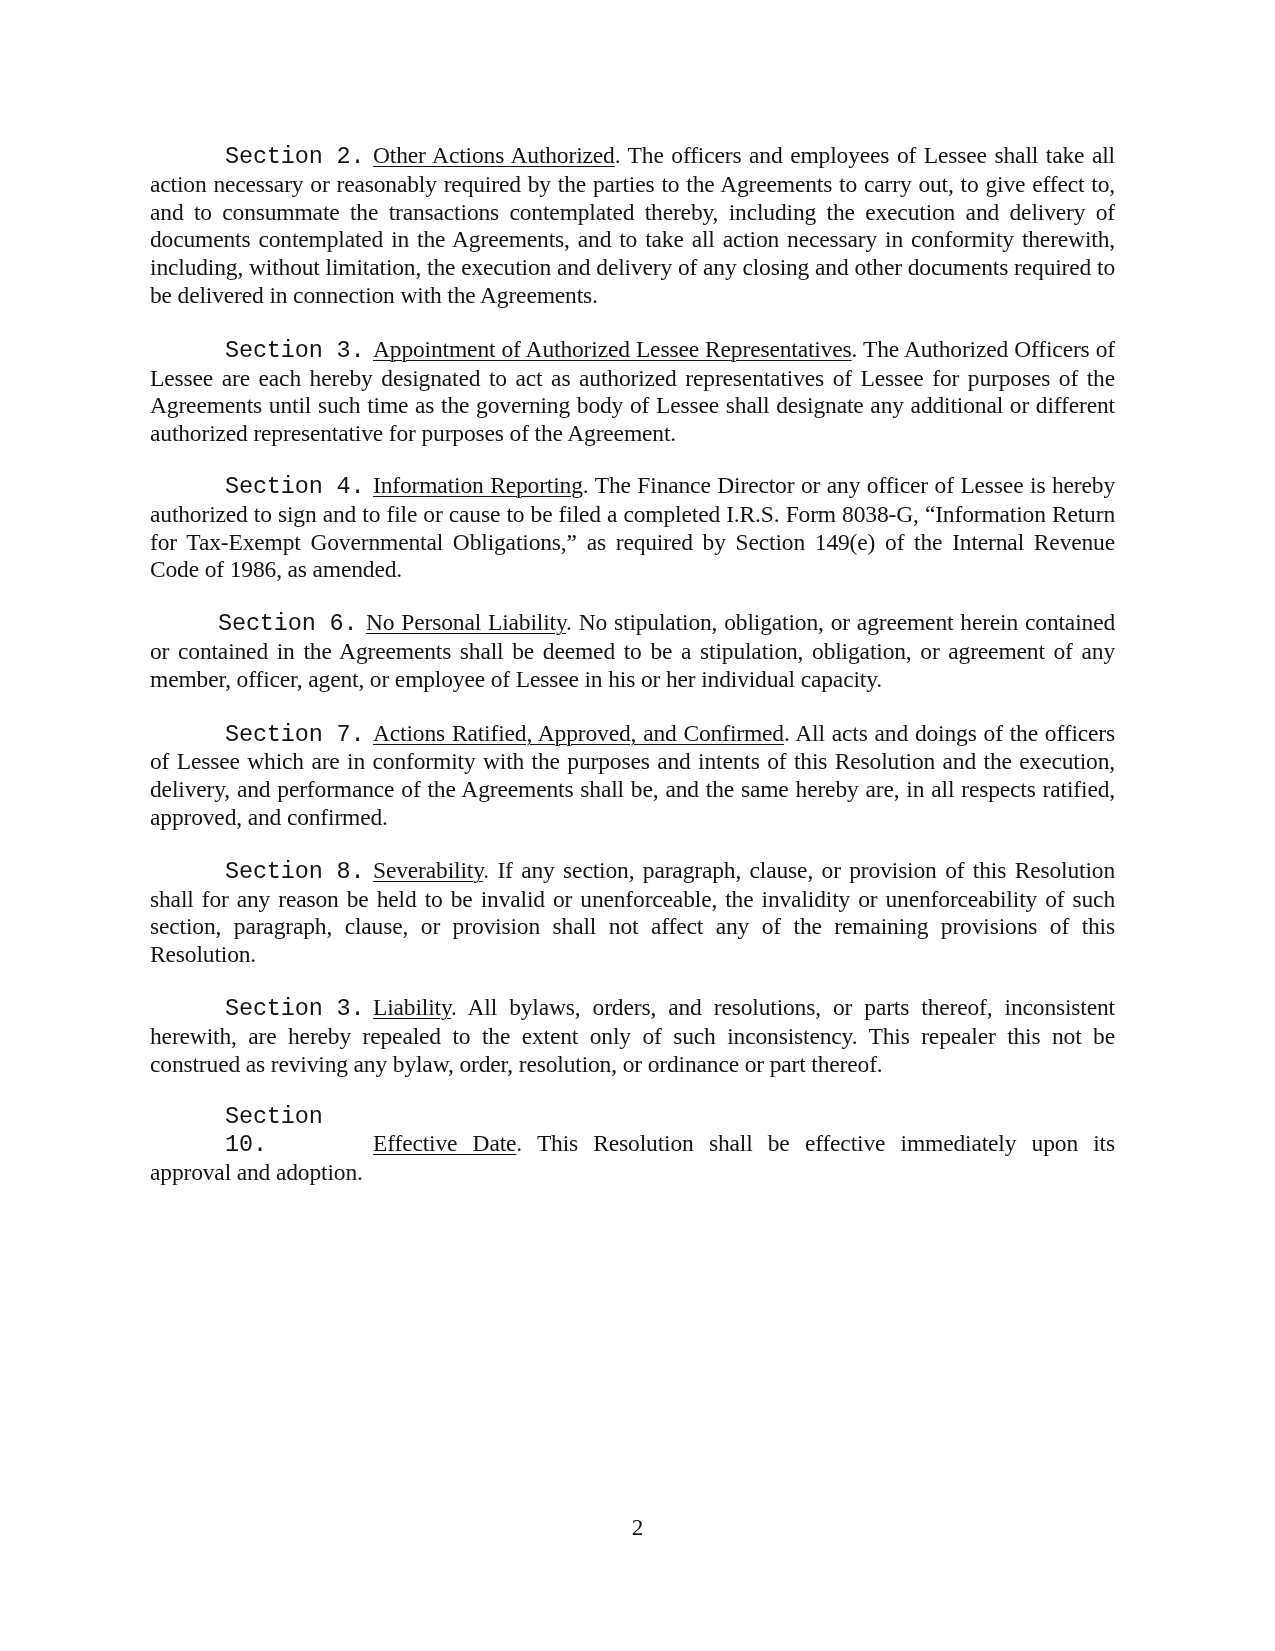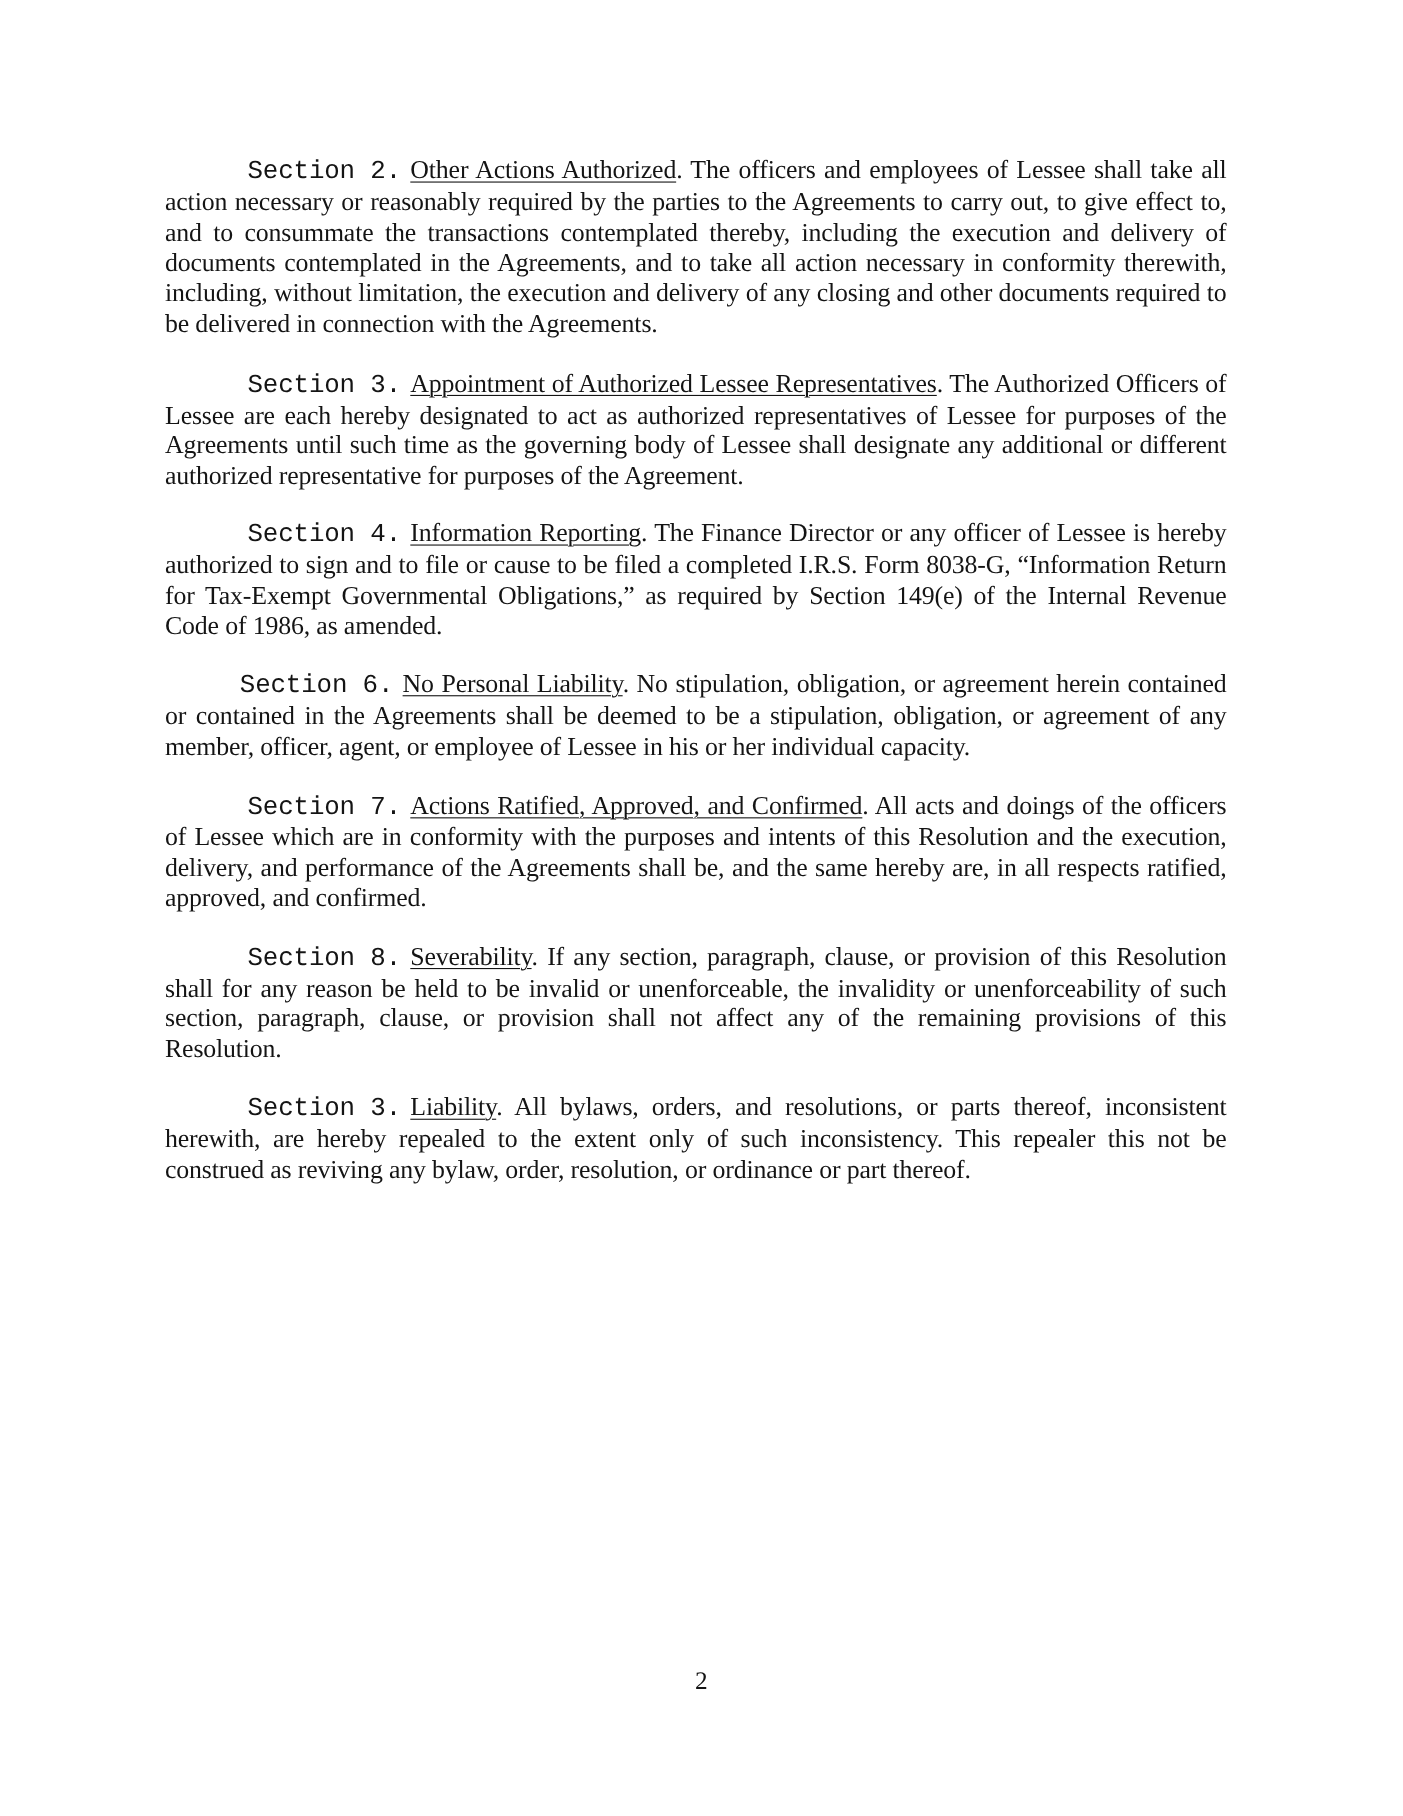--- a/index.html
+++ b/index.html
@@ -70,17 +70,18 @@
     <p class="section" style="margin-bottom:25px;"><span class="num">Section 4.</span><span class="heading">Information Reporting</span><span>.  The Finance Director or any officer of Lessee is hereby authorized to sign and to file or cause to be filed a completed I.R.S. Form  8038-G, “Information Return for Tax-Exempt Governmental Obligations,” as required by Section 149(e) of the Internal Revenue Code of 1986, as amended.</span></p>
 
     <p class="section" style="margin-bottom:26px; text-indent:68px;"><span class="num">Section 6.</span><span class="heading">No Personal Liability</span><span>.  No stipulation, obligation, or agreement herein contained or contained in the Agreements shall be deemed to be a stipulation, obligation, or agreement of any member, officer, agent, or employee of Lessee in his or her individual capacity.</span></p>
 
     <p class="section" style="margin-bottom:25px;"><span class="num">Section 7.</span><span class="heading">Actions Ratified, Approved, and Confirmed</span><span>.  All acts and doings of the officers of Lessee which are in conformity with the purposes and intents of this Resolution and the execution, delivery, and performance of the Agreements shall be, and the same hereby are, in all respects ratified, approved, and confirmed.</span></p>
 
     <p class="section" style="margin-bottom:25px;"><span class="num">Section 8.</span><span class="heading">Severability</span><span>. If any section, paragraph, clause, or provision of this Resolution shall for any reason be held to be invalid or unenforceable, the invalidity or unenforceability of such section, paragraph, clause, or provision shall not affect any of the remaining provisions of this Resolution.</span></p>
 
     <p class="section" style="margin-bottom:25px;"><span class="num">Section 3.</span><span class="heading">Liability</span><span>. All bylaws, orders, and resolutions, or parts thereof, inconsistent herewith, are hereby repealed to the extent only of such inconsistency.  This repealer this not be construed as reviving any bylaw, order, resolution, or ordinance or part thereof.</span></p>
 
+    <p class="section"><span class="num">Section 10.</span><span class="heading">Effective Date</span><span>. This Resolution shall be effective immediately upon its approval and adoption.</span></p>
 
   </div>
 
   <div class="page-number">2</div>
 </div>
 
 </body></html>

